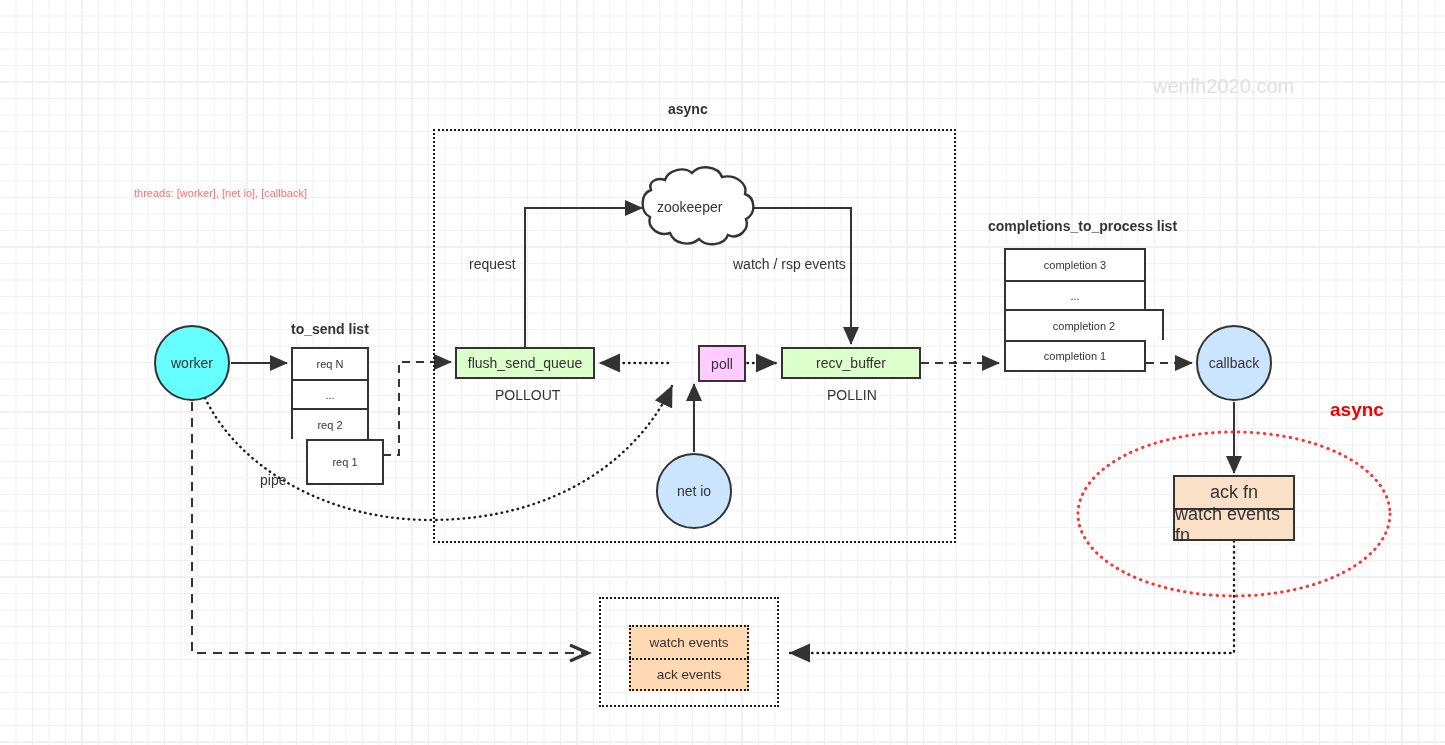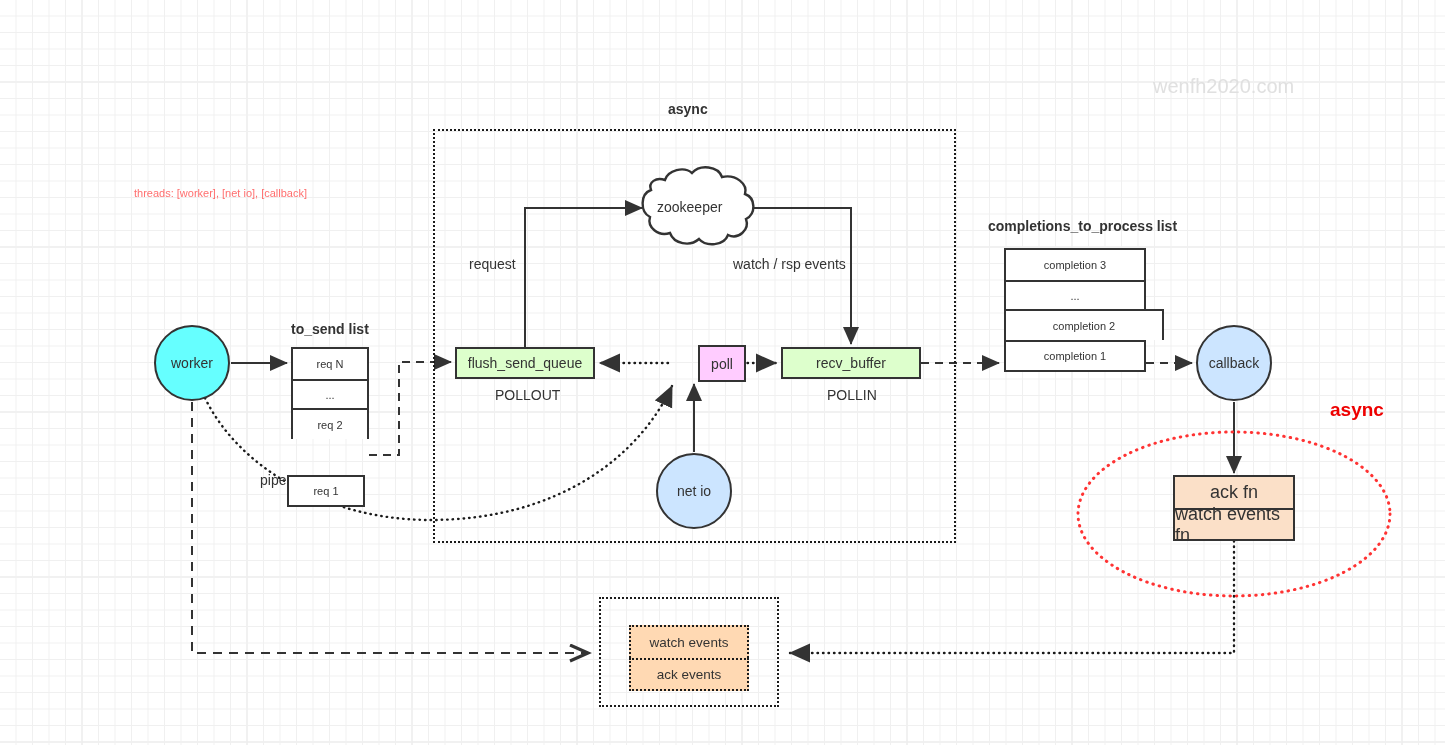--- a/index.html
+++ b/index.html
@@ -123,21 +123,21 @@
 <div class="hdr" style="left:291px;top:321px;text-align:center;">to_send list</div>
 <div class="node listcell" style="left:291px;top:347px;width:78px;height:32px;">
   <span>req N</span>
 </div>
 <div class="node listcell" style="left:291px;top:379px;width:78px;height:29px;">
   <span>...</span>
 </div>
 <div class="node listcell" style="left:291px;top:408px;width:78px;height:31px;text-align:right;">
   <span>req 2</span>
 </div>
-<div class="node listcell last" style="left:287px;top:439px;width:78px;height:32px;margin-top:36px;">
+<div class="node listcell last" style="left:306px;top:439px;width:78px;height:46px;">
   <span>req 1</span>
 </div>
 
 <div class="lbl" style="left:657px;top:199px;font-size:14px;">zookeeper</div>
 
 <div class="caption" style="left:469px;top:256px;">request</div>
 <div class="caption" style="left:733px;top:256px;">watch / rsp events</div>
 <div class="caption" style="left:260px;top:472px;">pipe</div>
 
 <div class="node rect" style="left:455px;top:347px;width:140px;height:32px;background:#ddffcc;">

